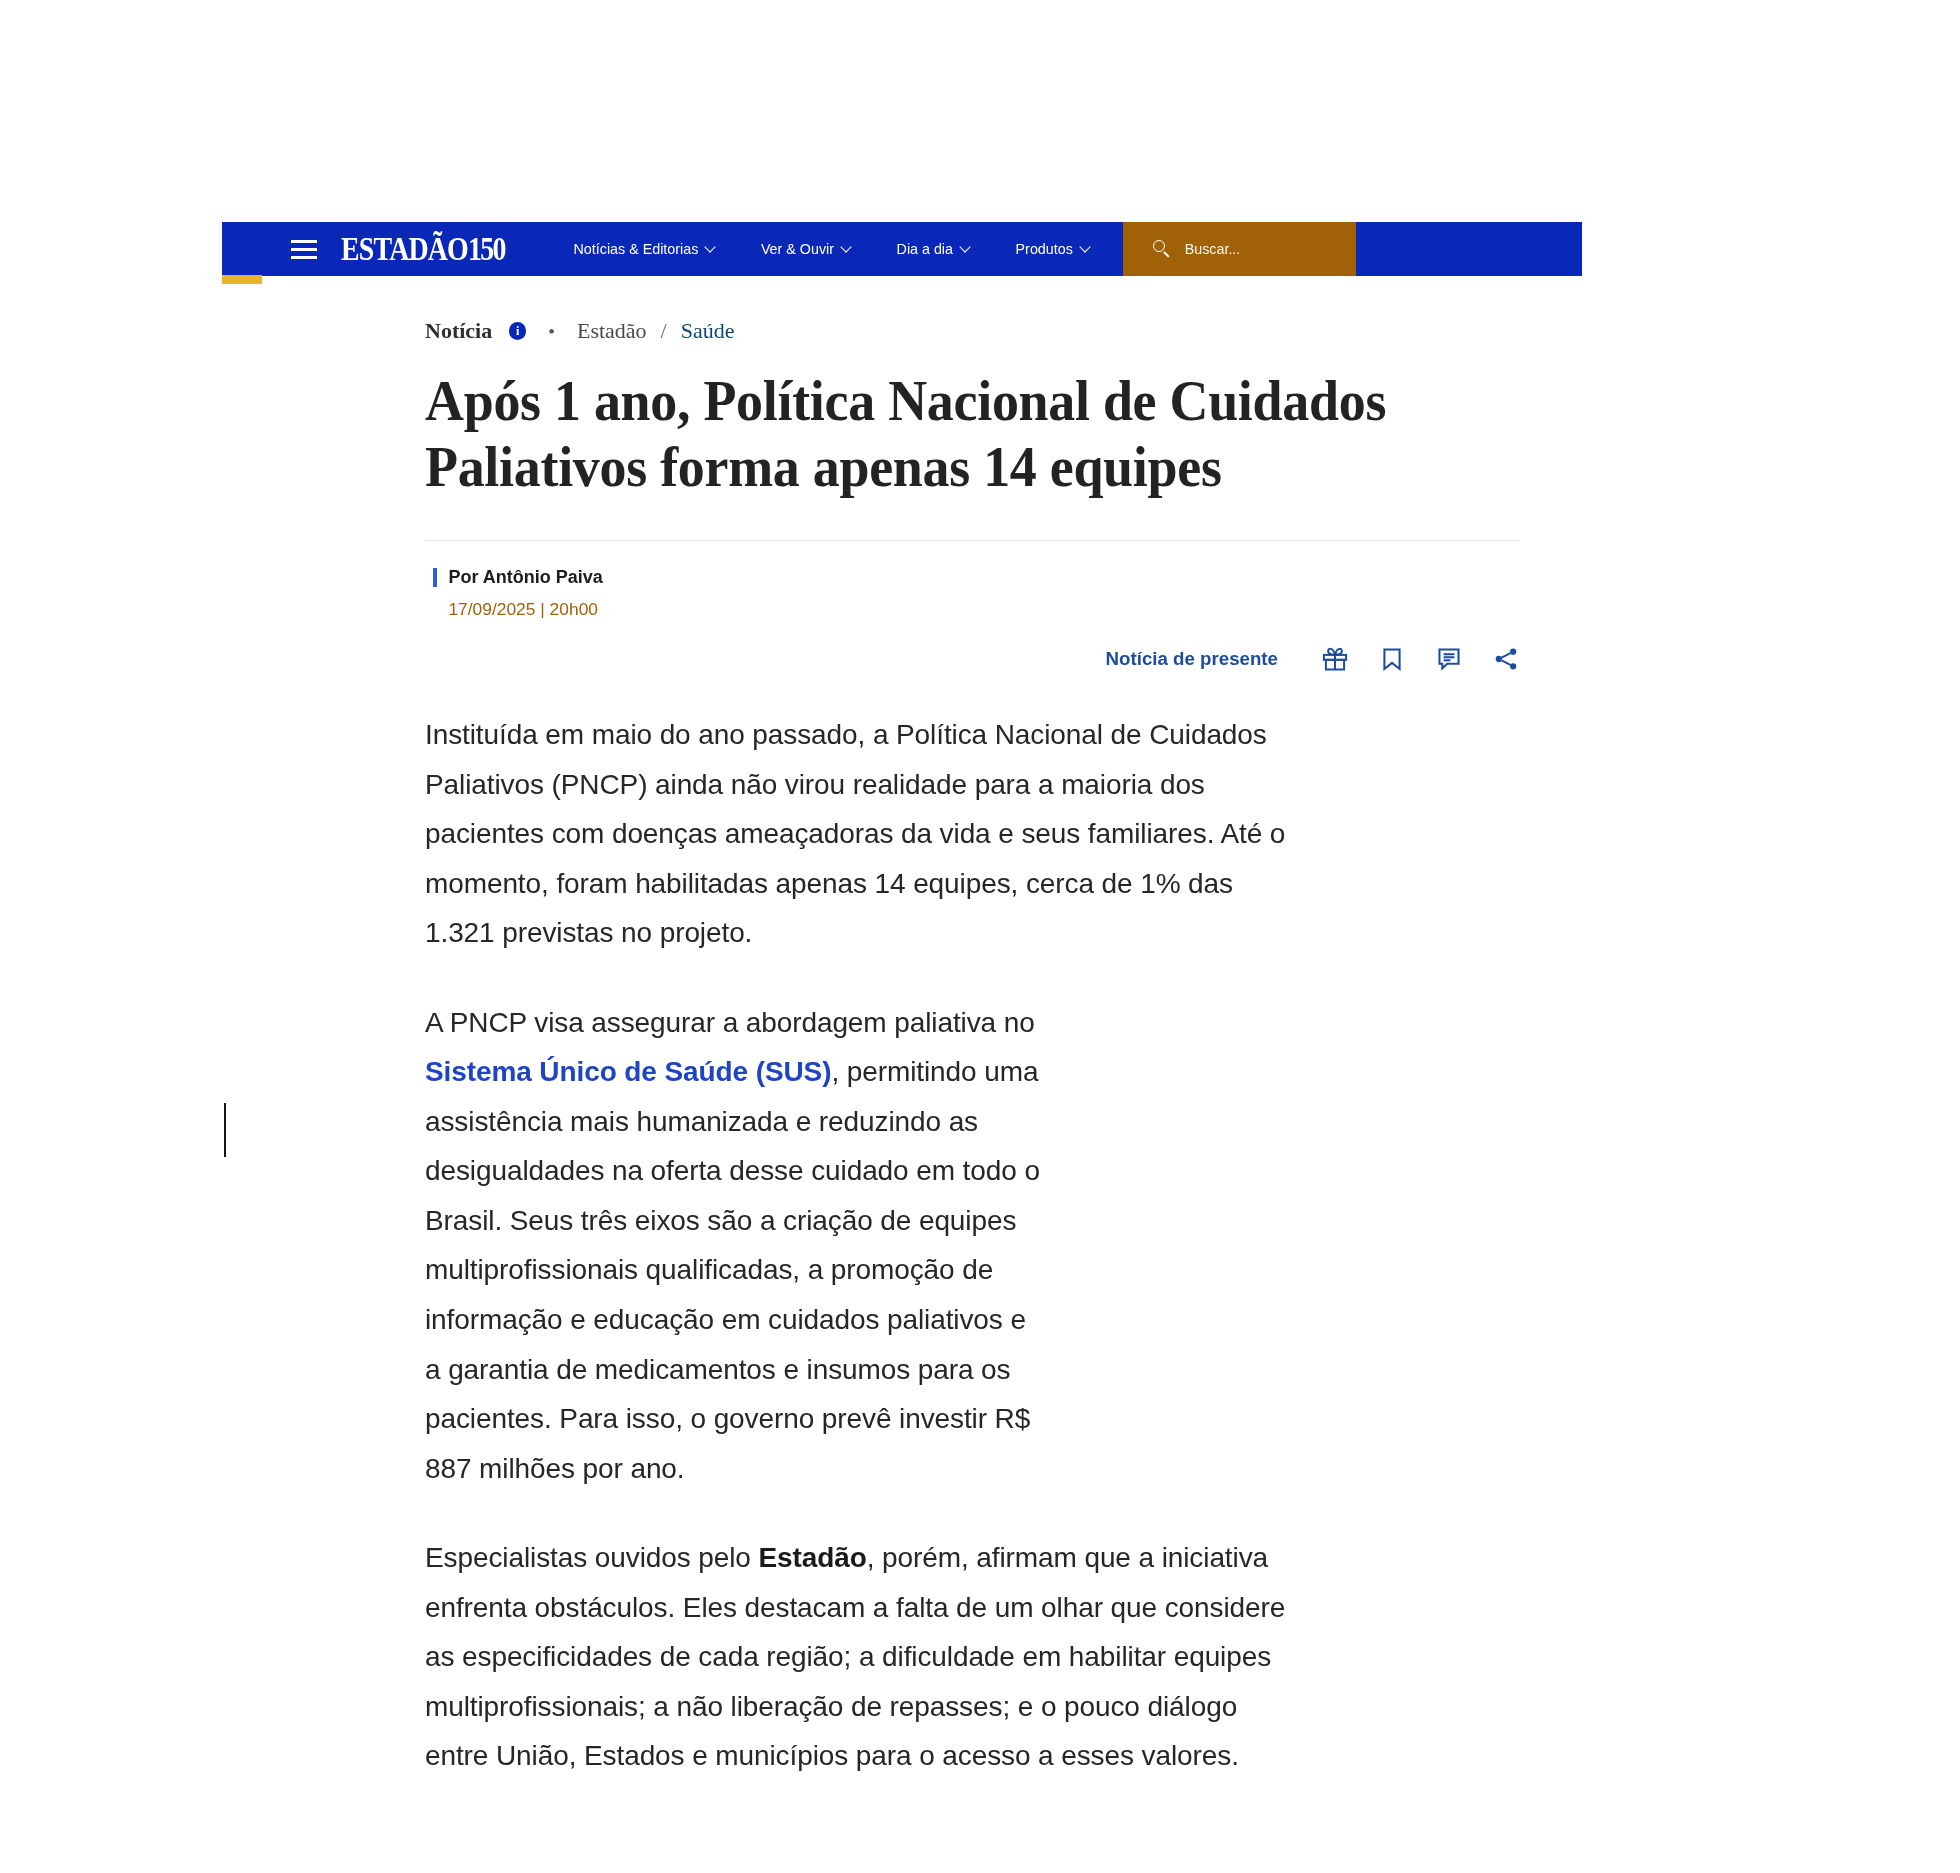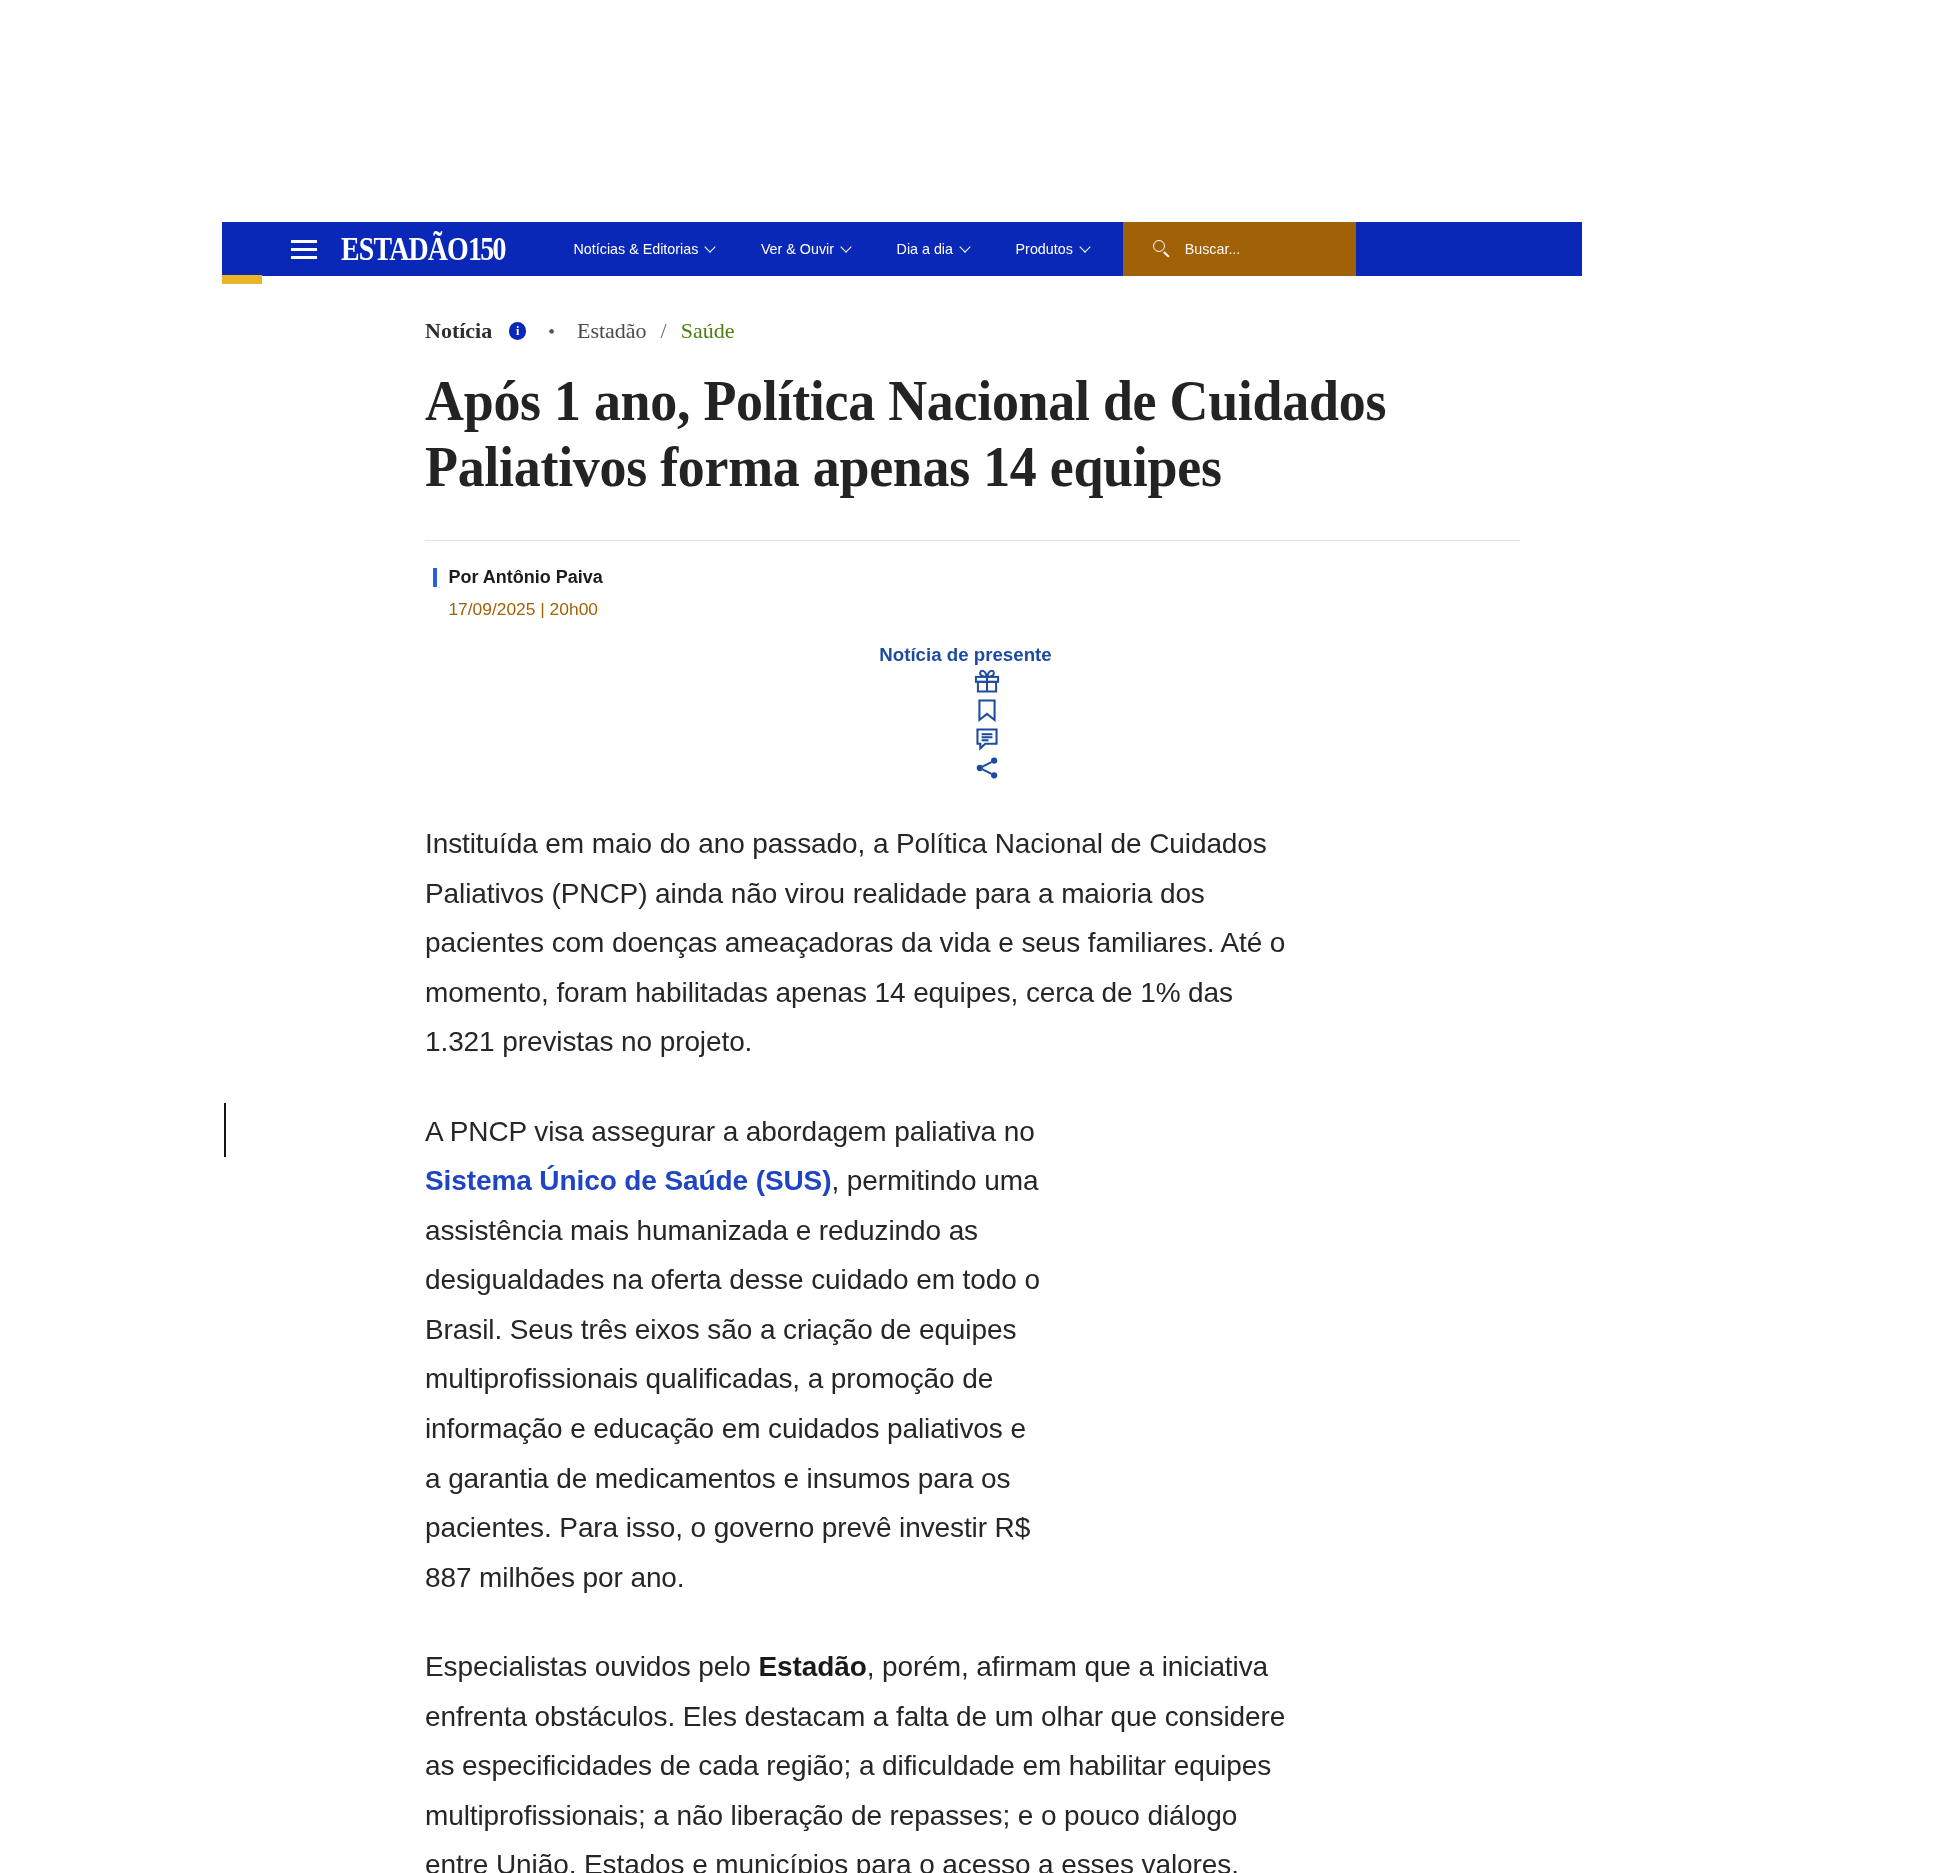--- a/index.html
+++ b/index.html
@@ -203,21 +203,21 @@
   }
   .bc-section {
     color: #4a4a4a;
     cursor: pointer;
   }
   .bc-sep {
     color: #6a6a6a;
     margin: 0 6px;
   }
   .bc-topic {
-    color: #4d7c0f;
+    color: #0c4a6e;
     cursor: pointer;
   }
 
   .headline {
     font-family: "Liberation Serif", serif;
     font-weight: 700;
     font-size: 58px;
     line-height: 1.14;
     color: #232323;
     letter-spacing: -0.3px;
@@ -272,21 +272,20 @@
   }
 
   
   .actions {
     margin-top: 24px;
     width: 1095px;
     display: flex;
     align-items: center;
     justify-content: flex-end;
     gap: 0;
-    flex-direction: column;
   }
   .gift-label {
     color: #1D4C9E;
     font-size: 18.7px;
     font-weight: 700;
     margin-right: 14px;
     cursor: pointer;
     white-space: nowrap;
   }
   .act-icon {

